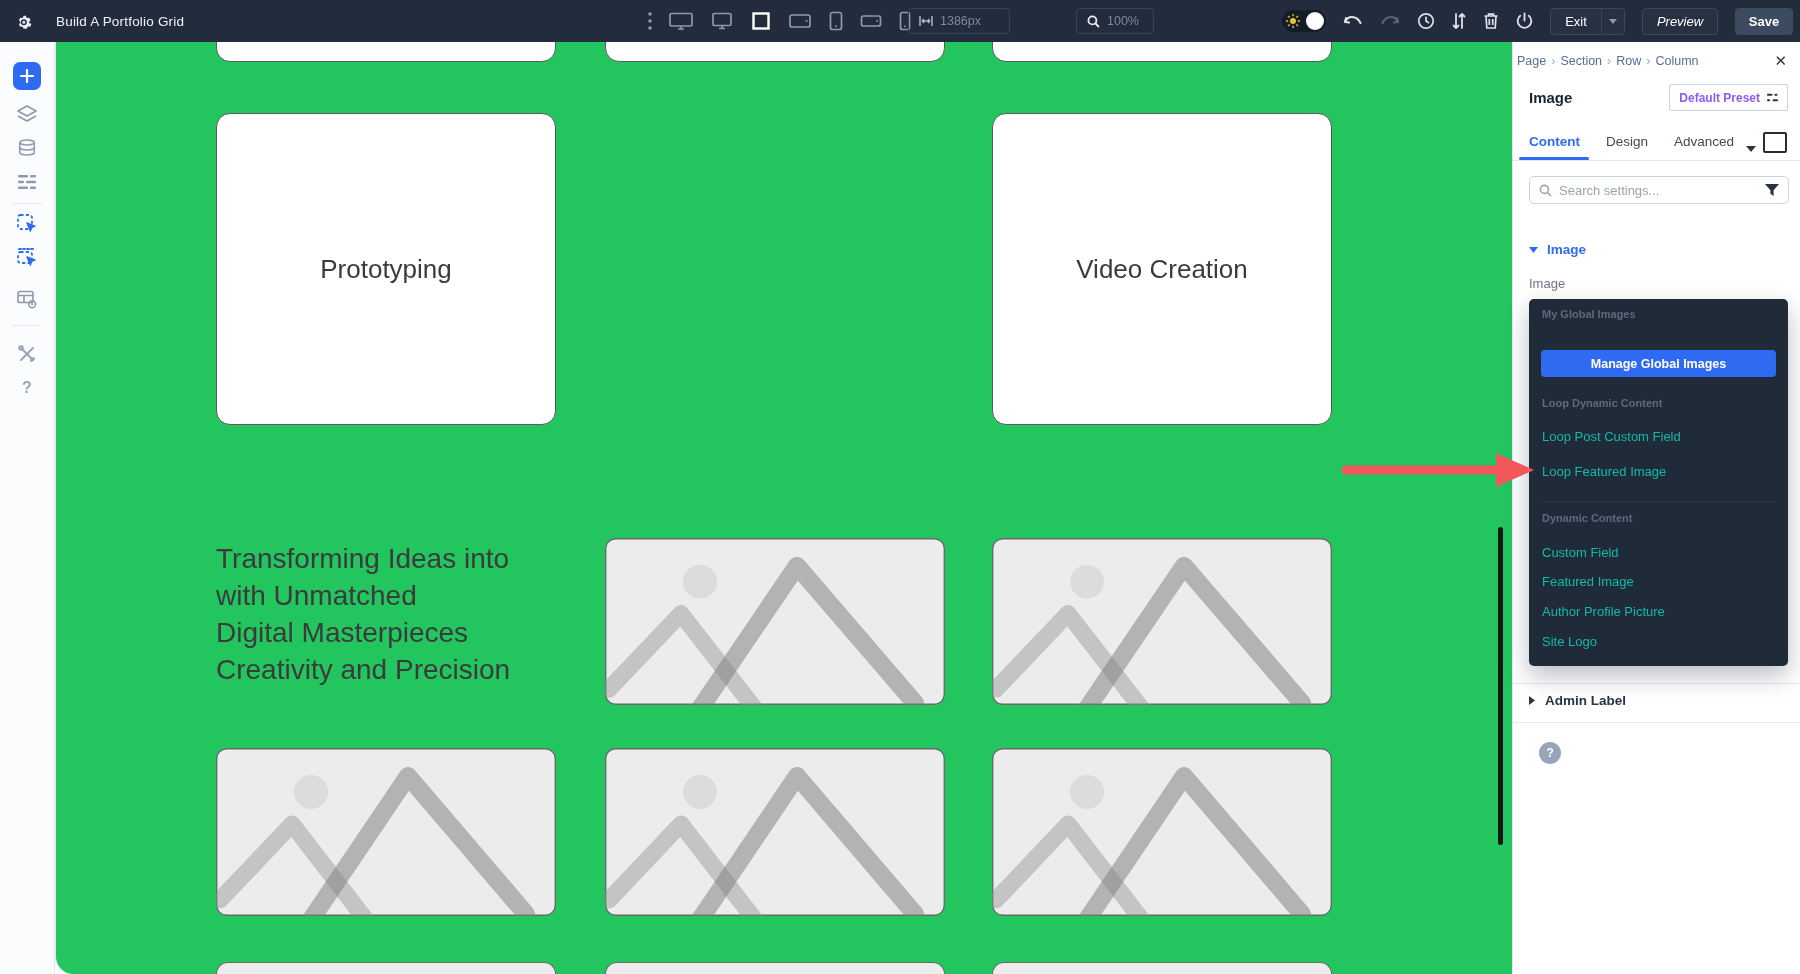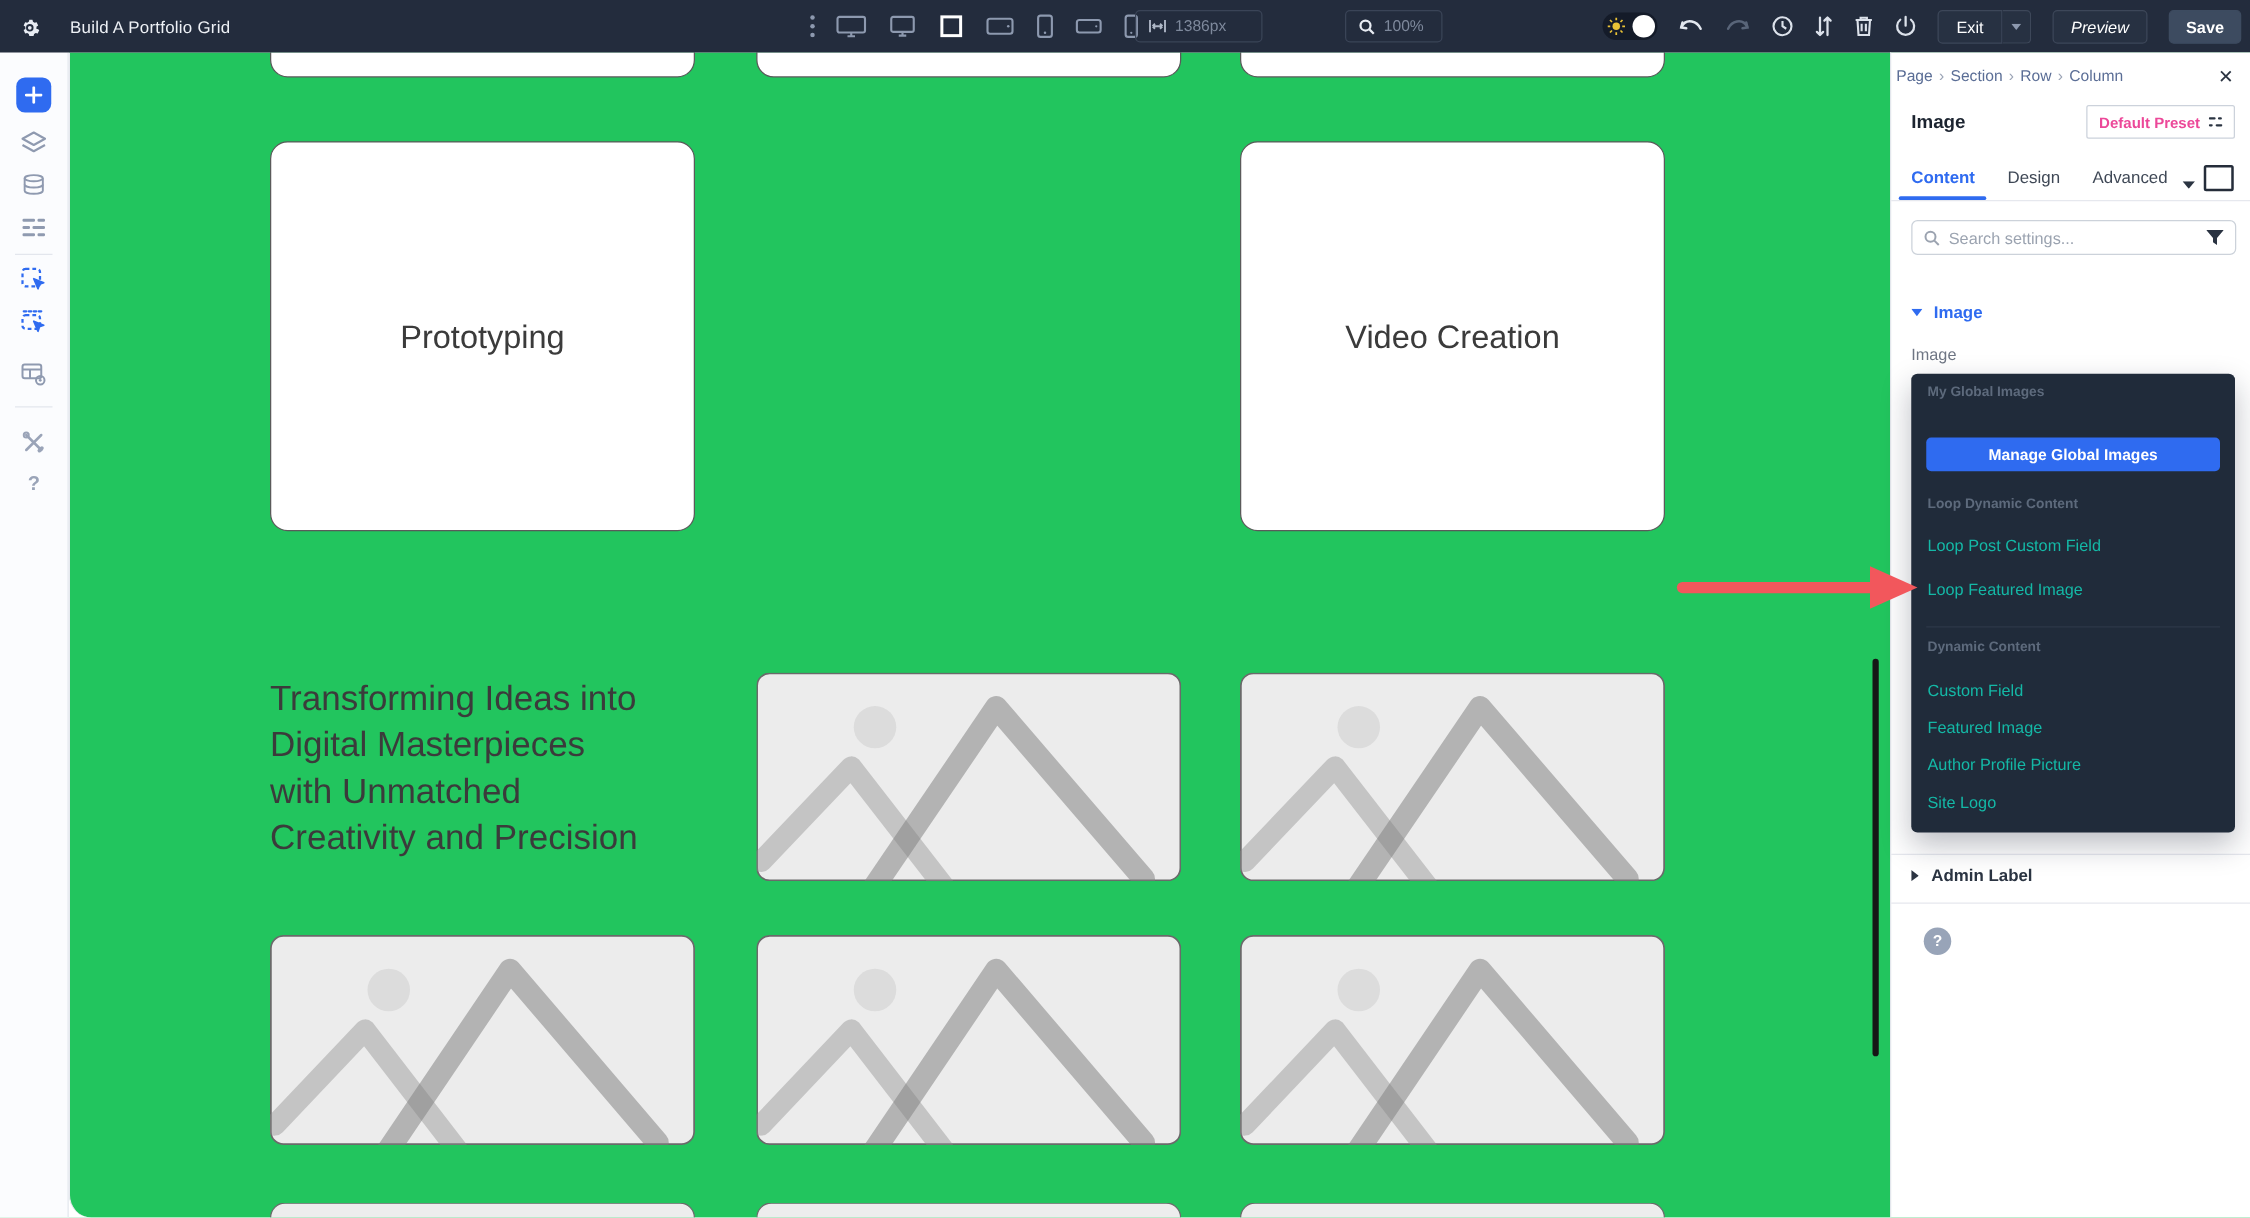--- a/index.html
+++ b/index.html
@@ -285,22 +285,22 @@
 
     <div class="card" style="left:160px; top:71px; height:312px;">
       <span class="card-label">Prototyping</span>
     </div>
     <div class="card" style="left:936px; top:71px; height:312px;">
       <span class="card-label">Video Creation</span>
     </div>
 
     <div style="position:absolute; left:160px; top:498px; width:330px;">
       <div class="heading-line">Transforming Ideas into</div>
+      <div class="heading-line">with Unmatched</div>
       <div class="heading-line">Digital Masterpieces</div>
-      <div class="heading-line">with Unmatched</div>
       <div class="heading-line">Creativity and Precision</div>
     </div>
 
     <div class="ph ph-art" style="left:549px; top:496px; height:167px;">
         <svg viewBox="0 0 340 168" preserveAspectRatio="none">
           <rect x="0.7" y="0.7" width="338.6" height="166.6" rx="10" fill="#ececec" stroke="#6a6a6a" stroke-width="1.4"></rect>
           <circle cx="95" cy="44" r="17" fill="#dcdcdc"></circle>
           <path d="M4 152 L76 76 L150 172" fill="none" stroke="#8d8d8d" stroke-width="17" stroke-opacity="0.42" stroke-linejoin="round" stroke-linecap="round"></path>
           <path d="M92 176 L192 28 L310 166" fill="none" stroke="#7f7f7f" stroke-width="18" stroke-opacity="0.52" stroke-linejoin="round" stroke-linecap="round"></path>
         </svg>
@@ -355,21 +355,21 @@
       <span class="crumb-sep">›</span>
       <span class="crumb">Row</span>
       <span class="crumb-sep">›</span>
       <span class="crumb">Column</span>
     </div>
     <div style="position:absolute; right:13px; top:10px; font-size:15px; color:#2b3442; cursor:pointer;">
       <span>✕</span>
     </div>
 
     <div style="position:absolute; left:16px; top:47px; font-size:15px; font-weight:700; color:#1c2430;">Image</div>
-    <div style="position:absolute; right:12px; top:42px; height:27px; display:flex; align-items:center; gap:7px; border:1px solid #ccd2db; border-radius:2px; padding:0 9px; font-size:12px; font-weight:600; color:#ec4899; cursor:pointer;">
+    <div style="position:absolute; right:12px; top:42px; height:27px; display:flex; align-items:center; gap:7px; border:1px solid #ccd2db; border-radius:2px; padding:0 9px; font-size:12px; font-weight:600; color:#8b5cf6; cursor:pointer;">
       <span>Default Preset</span>
       <svg width="11" height="11" viewBox="0 0 12 12">
           <g fill="#2b3442">
             <rect x="0" y="2" width="6" height="2" rx="1"></rect>
             <rect x="8" y="2" width="3.5" height="2" rx="1"></rect>
             <rect x="0" y="8" width="3.5" height="2" rx="1"></rect>
             <rect x="6" y="8" width="6" height="2" rx="1"></rect>
           </g>
         </svg>
     </div>

